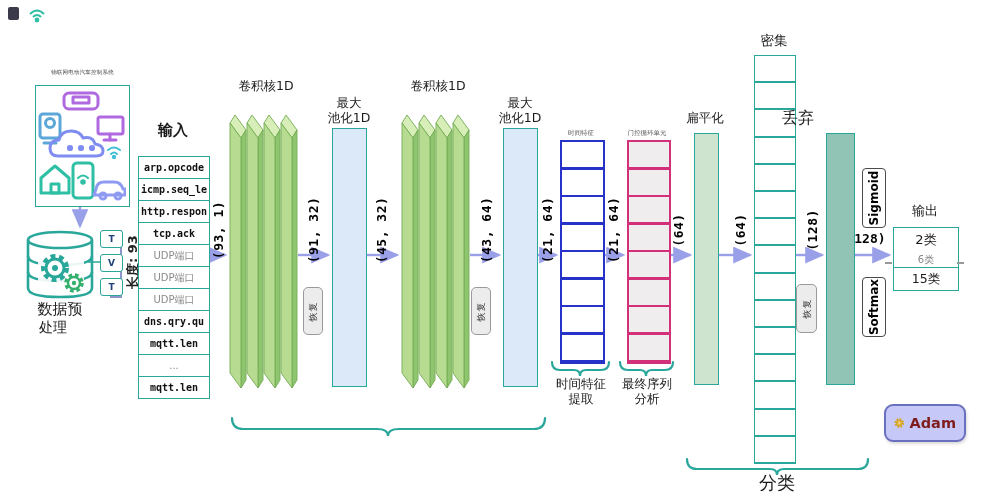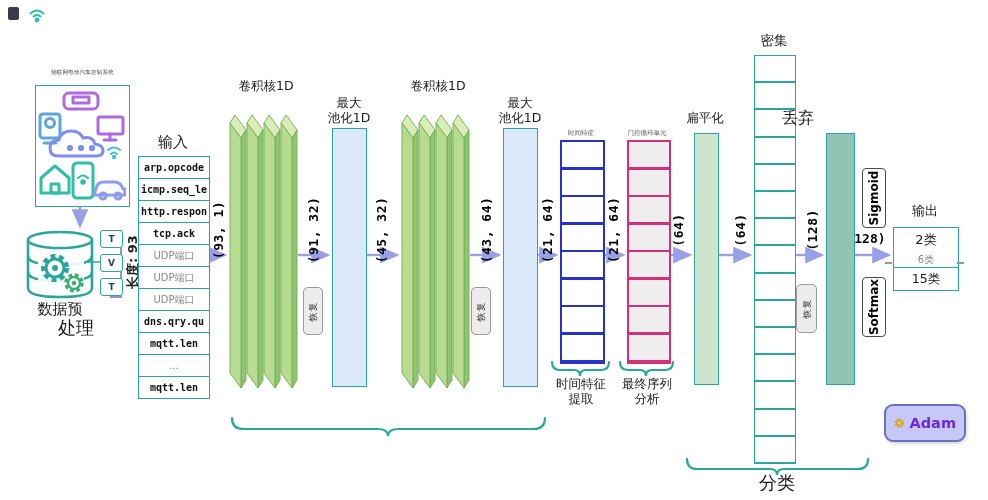--- a/index.html
+++ b/index.html
@@ -35,21 +35,21 @@
   .tinylab{font-size:6.5px;color:#555;white-space:nowrap;}
   
   .outbox{border:1.6px solid #2aa79b;background:#fff;}
   .outrow1{height:24px;font-size:13px;}
   .outrow2{height:15px;font-size:10px;color:#888;}
   .outrow3{height:22px;font-size:12.5px;border-top:1.6px solid #2aa79b;text-align:right;}
   .stub{width:7px;height:2px;background:#999;}
   
   .adam{background:#c6c9f8;border:2px solid #6b6fc0;border-radius:9px;box-shadow:1px 2px 3px rgba(0,0,0,.15);
         display:flex;align-items:center;gap:5px;padding:0 8px;}
-  .adam b{font-size:14.5px;color:#6d28d9;}
+  .adam b{font-size:14.5px;color:#7f1d1d;}
   .tag{width:21px;height:16px;border:1.5px solid #2aa79b;border-radius:3px;background:#fff;
        display:flex;align-items:center;justify-content:center;font-size:9px;font-weight:bold;color:#20427a;}
   .caption-tiny{font-size:5.5px;color:#444;letter-spacing:.2px;}
 </style>
 </head>
 <body>
 
 <div id="stage">
 
   <svg class="abs" style="left:0;top:0" width="988" height="500" viewBox="0 0 988 500">
@@ -152,35 +152,35 @@
     <g>
       <circle cx="37" cy="42" r="11" fill="none" stroke="#2aa79b" stroke-width="6" stroke-dasharray="4.5 3.4"></circle>
       <circle cx="37" cy="42" r="9" fill="#fff" stroke="#2aa79b" stroke-width="3"></circle>
       <circle cx="37" cy="42" r="3" fill="#2aa79b"></circle>
       <circle cx="56" cy="57" r="7.5" fill="none" stroke="#35b06f" stroke-width="4.5" stroke-dasharray="3.4 2.6"></circle>
       <circle cx="56" cy="57" r="6" fill="#fff" stroke="#35b06f" stroke-width="2.4"></circle>
       <circle cx="56" cy="57" r="2.2" fill="#35b06f"></circle>
     </g>
   </svg>
   <div class="abs ctr" style="left:14px;top:300px;width:92px;height:18px;font-size:15px">数据预</div>
-  <div class="abs ctr" style="left:30px;top:319px;width:92px;height:18px;font-size:18px">处理</div>
+  <div class="abs ctr" style="left:7px;top:319px;width:92px;height:18px;font-size:14px">处理</div>
 
   <div class="abs tag" style="left:100px;top:230px">
       <span>T</span>
     </div>
   <div class="abs tag" style="left:100px;top:254px">
       <span>V</span>
     </div>
   <div class="abs tag" style="left:100px;top:278px">
       <span>T</span>
     </div>
 
   <div class="abs ctr vrot" style="left:93px;top:253px;width:80px;height:18px;font-size:13px;font-weight:bold;color:#222;white-space:nowrap">长度: 93</div>
 
-  <div class="abs ctr" style="left:140px;top:132px;width:66px;height:20px;font-size:15px;font-weight:normal">输入</div>
+  <div class="abs ctr" style="left:140px;top:120px;width:66px;height:20px;font-size:15px;font-weight:bold">输入</div>
   <div class="abs in-box" style="left:138px;top:156px;width:70px">
     <div class="in-row">arp.opcode</div>
     <div class="in-row">icmp.seq_le</div>
     <div class="in-row">http.respon</div>
     <div class="in-row">tcp.ack</div>
     <div class="in-row muted">UDP端口</div>
     <div class="in-row muted">UDP端口</div>
     <div class="in-row muted">UDP端口</div>
     <div class="in-row">dns.qry.qu</div>
     <div class="in-row">mqtt.len</div>

